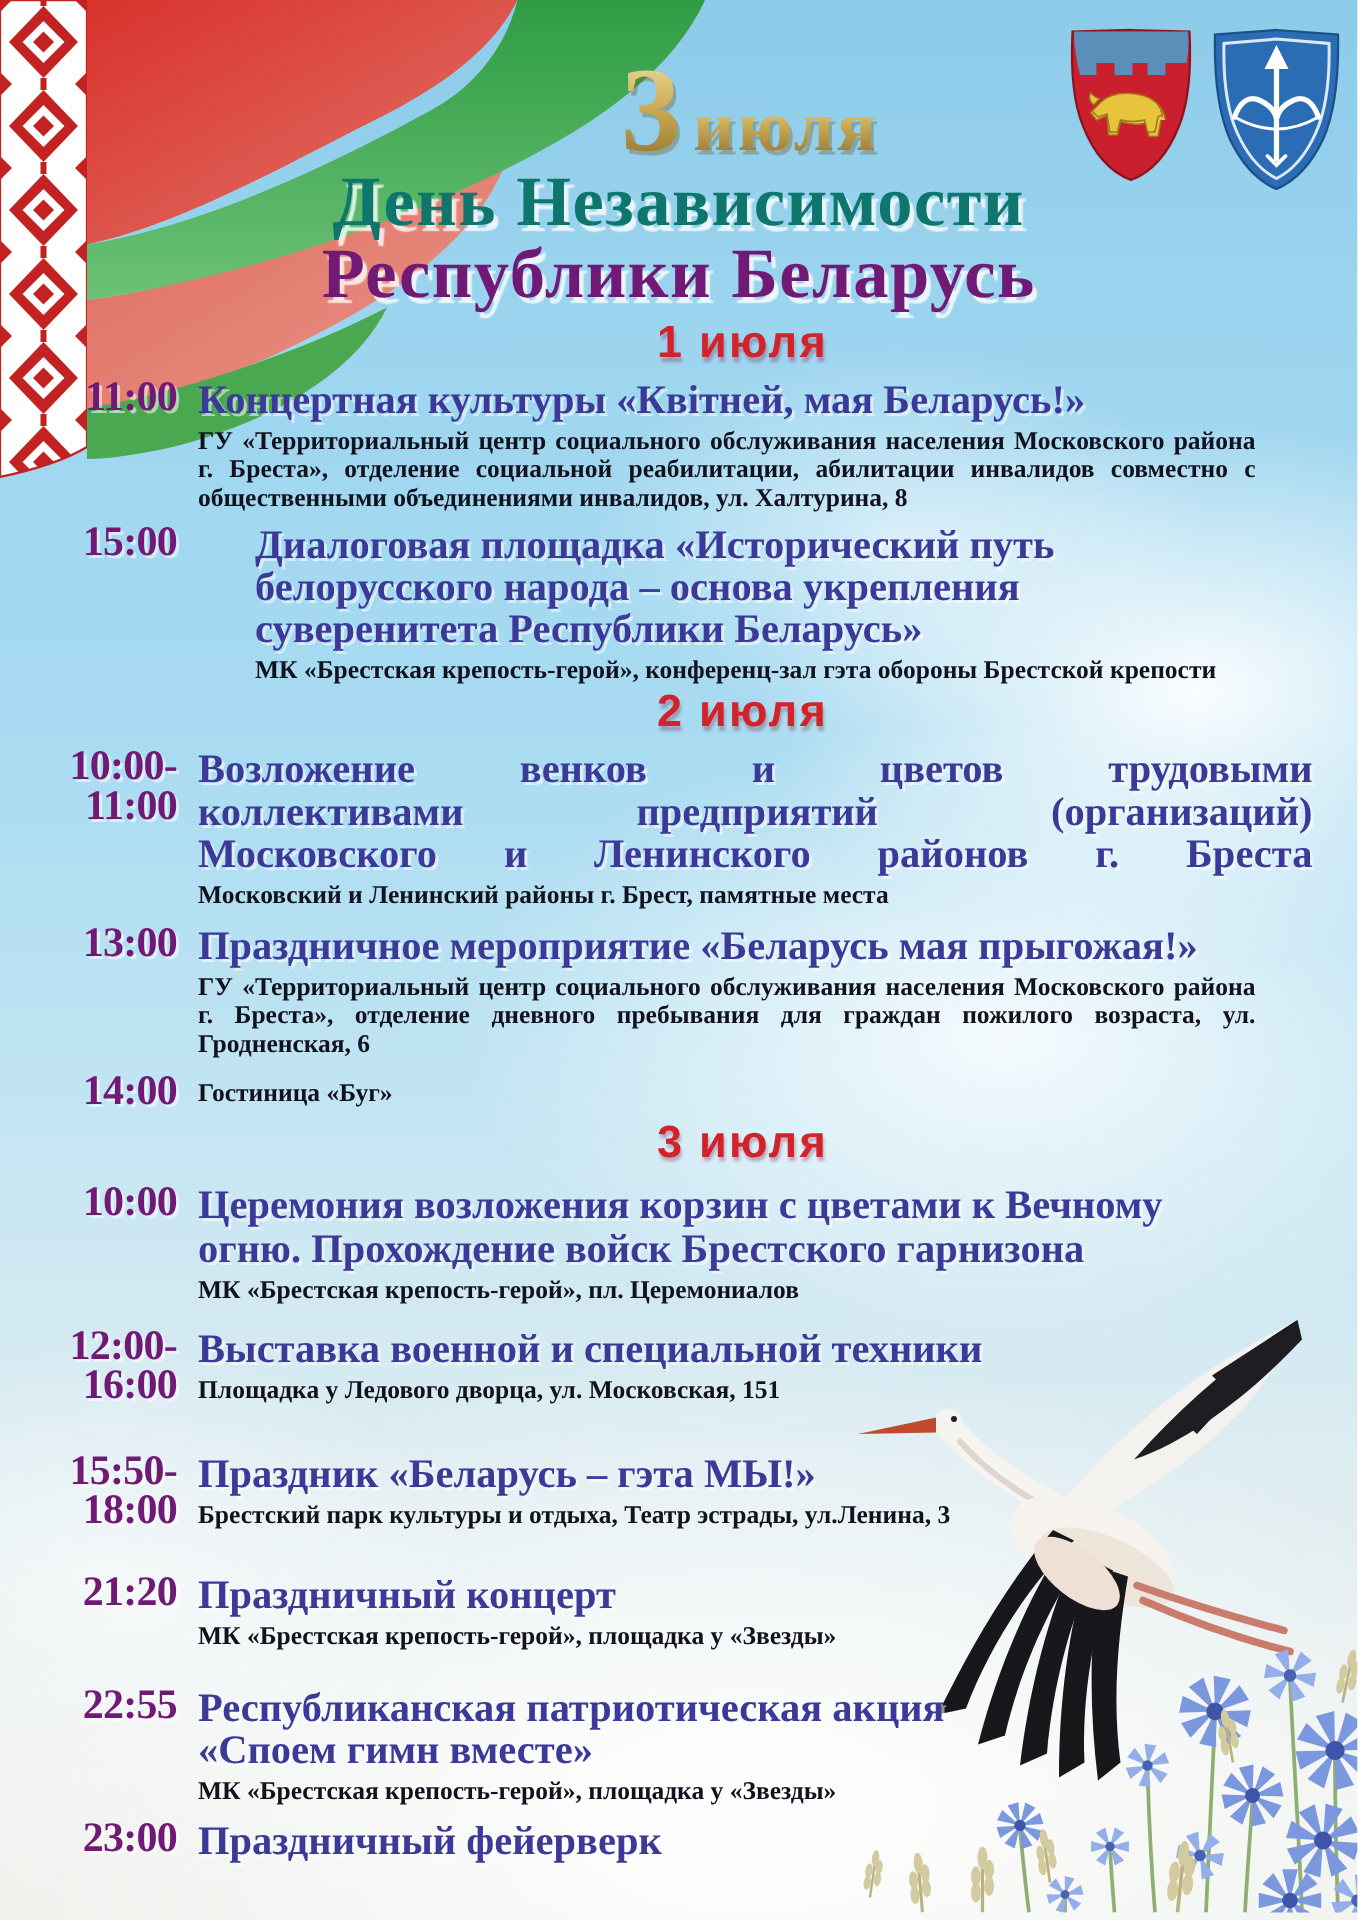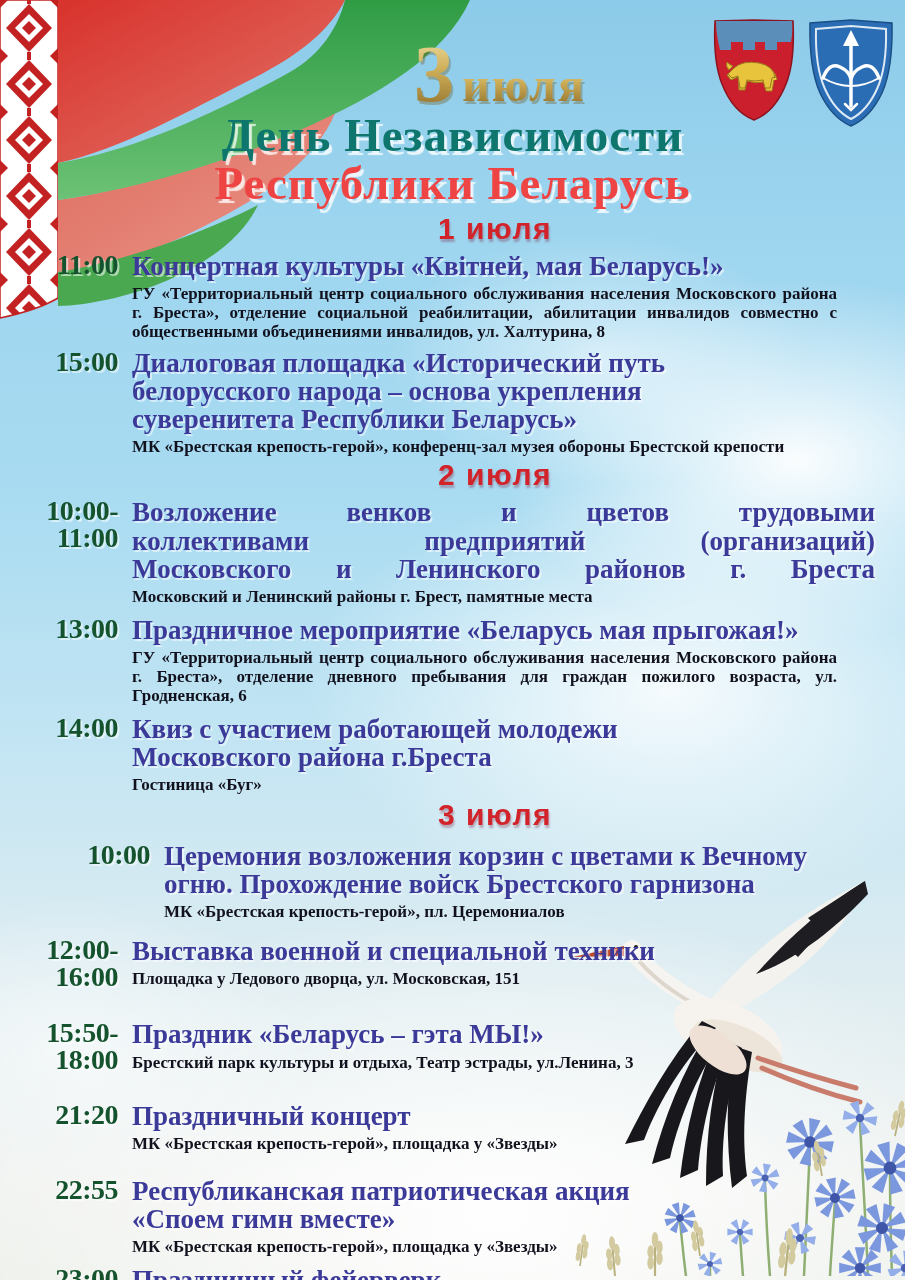--- a/index.html
+++ b/index.html
@@ -27,30 +27,30 @@
   .gold-line .num{font-size:80px;line-height:1;}
   .gold-line .mon{font-size:48px;}
   .gold-text{color:#bb9440;
     background:linear-gradient(180deg,#efe0a4 5%,#cfae58 45%,#8f6f2a 95%);
     -webkit-background-clip:text;background-clip:text;-webkit-text-fill-color:transparent;}
 
   .t1,.t2{position:absolute;left:0;width:905px;text-align:center;font-weight:bold;
     font-size:47px;line-height:1;letter-spacing:1px;
     text-shadow:3px 4px 1px rgba(255,255,255,.8);}
   .t1{top:112px;color:#0f766e;}
-  .t2{top:160px;color:#ef4444;}
+  .t2{top:160px;color:#701a75;}
 
   .schedule{position:absolute;top:212px;left:0;width:905px;}
   .day-h{margin:0 0 6px 0;padding-left:85px;text-align:center;
     font-family:"Liberation Sans","DejaVu Sans",sans-serif;
     font-weight:bold;font-size:30px;color:#d2232a;letter-spacing:1.5px;
     text-shadow:1px 3px 2px rgba(125,40,75,.35);}
   .event{display:flex;align-items:flex-start;}
   .time{flex:0 0 132px;text-align:right;padding-right:14px;box-sizing:border-box;
-    font-weight:bold;font-size:28px;line-height:.95;color:#14532d;letter-spacing:-.5px;
+    font-weight:bold;font-size:28px;line-height:.95;color:#701a75;letter-spacing:-.5px;
     text-shadow:2px 2px 0 rgba(255,255,255,.55);}
   .time span{display:block;}
   .ev-body{flex:1;padding-right:30px;}
   .title{font-weight:bold;font-size:27px;line-height:1.04;color:#3b3a99;
     white-space:pre-line;text-shadow:2px 2px 0 rgba(255,255,255,.55);}
   .title.stretch{text-align:justify;text-align-last:justify;}
   .venue{margin-top:4px;padding-right:38px;font-weight:bold;font-size:17px;line-height:1.12;
     color:#12121f;text-align:justify;white-space:pre-line;}
 </style>
 </head>
@@ -238,29 +238,29 @@
     <div class="event" style="margin-bottom:8px;">
       <div class="time">
         <span>11:00</span>
       </div>
       <div class="ev-body">
         <div class="title">Концертная культуры «Квітней, мая Беларусь!»</div>
         <div class="venue">ГУ «Территориальный центр социального обслуживания населения Московского района г. Бреста», отделение социальной реабилитации, абилитации инвалидов совместно с общественными объединениями инвалидов, ул. Халтурина, 8</div>
       </div>
     </div>
 
-    <div class="event" style="margin-bottom:0;">
+    <div class="event" style="margin-bottom:0;gap:38px;">
       <div class="time">
         <span>15:00</span>
       </div>
       <div class="ev-body">
         <div class="title">Диалоговая площадка «Исторический путь
 белорусского народа – основа укрепления
 суверенитета Республики Беларусь»</div>
-        <div class="venue">МК «Брестская крепость-герой», конференц-зал музея обороны Брестской крепости</div>
+        <div class="venue">МК «Брестская крепость-герой», конференц-зал гэта обороны Брестской крепости</div>
       </div>
     </div>
 
     <h2 class="day-h" style="margin-top:2px;">2 июля</h2>
 
     <div class="event" style="margin-bottom:10px;">
       <div class="time">
         <span>10:00-</span>
         <span>11:00</span>
       </div>
@@ -280,29 +280,27 @@
         <div class="title">Праздничное мероприятие «Беларусь мая прыгожая!»</div>
         <div class="venue">ГУ «Территориальный центр социального обслуживания населения Московского района г. Бреста», отделение дневного пребывания для граждан пожилого возраста, ул. Гродненская, 6</div>
       </div>
     </div>
 
     <div class="event" style="margin-bottom:0;">
       <div class="time">
         <span>14:00</span>
       </div>
       <div class="ev-body">
-        <div class="title">Квиз с участием работающей молодежи
-Московского района г.Бреста</div>
         <div class="venue">Гостиница «Буг»</div>
       </div>
     </div>
 
     <h2 class="day-h" style="margin-top:4px;margin-bottom:10px;">3 июля</h2>
 
-    <div class="event" style="margin-bottom:16px;margin-left:32px;">
+    <div class="event" style="margin-bottom:16px;">
       <div class="time">
         <span>10:00</span>
       </div>
       <div class="ev-body">
         <div class="title">Церемония возложения корзин с цветами к Вечному
 огню. Прохождение войск Брестского гарнизона</div>
         <div class="venue">МК «Брестская крепость-герой», пл. Церемониалов</div>
       </div>
     </div>
 

